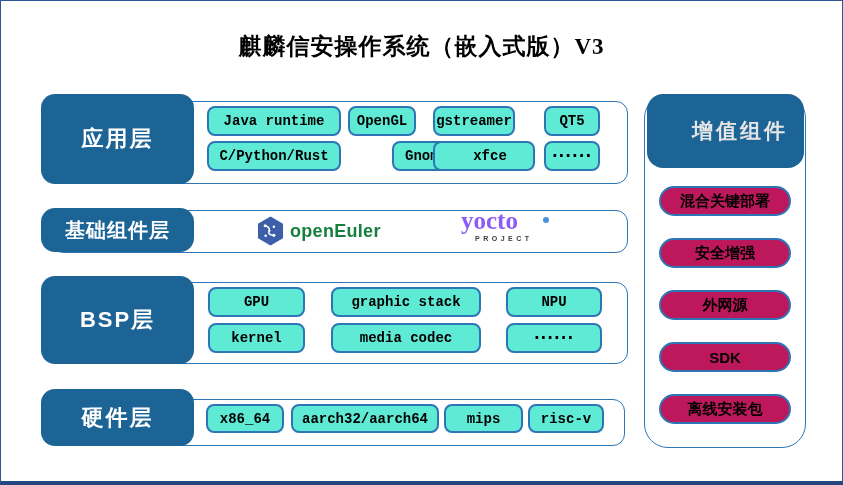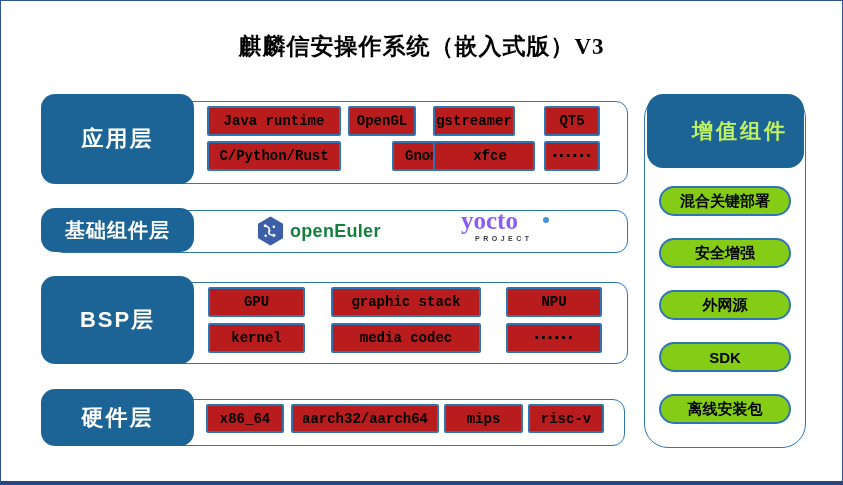--- a/index.html
+++ b/index.html
@@ -15,38 +15,38 @@
   }
   .layer-box{
     position:absolute;background:#fff;border:1.5px solid #2E75B6;border-radius:12px;
   }
   .layer-label{
     position:absolute;background:#1D6496;border-radius:14px;color:#fff;
     display:flex;align-items:center;justify-content:center;
     font-weight:bold;font-size:22px;letter-spacing:2px;
   }
   .chip{
-    position:absolute;height:30px;background:#b91c1c;border:2px solid #2E75B6;border-radius:2px;
+    position:absolute;height:30px;background:#5eead4;border:2px solid #2E75B6;border-radius:8px;
     display:flex;align-items:center;justify-content:center;
     font-family:"Liberation Mono","DejaVu Sans Mono",monospace;font-weight:bold;font-size:14px;color:#000;
     box-sizing:border-box;white-space:nowrap;
   }
   .chip.dots{font-family:"DejaVu Sans",sans-serif;letter-spacing:1px;font-size:15px;}
   .side-panel{
     position:absolute;left:643px;top:93px;width:162px;height:354px;box-sizing:border-box;
     border:1.5px solid #2E75B6;border-radius:24px;background:#fff;
   }
   .side-header{
     position:absolute;left:646px;top:93px;width:157px;height:74px;box-sizing:border-box;
-    background:#1D6496;border-radius:16px;color:#bef264;display:flex;align-items:center;justify-content:center;
+    background:#1D6496;border-radius:16px;color:#e5e5e5;display:flex;align-items:center;justify-content:center;
     font-weight:bold;font-size:21px;letter-spacing:3px;padding-left:29px;
   }
   .side-item{
     position:absolute;left:658px;width:132px;height:30px;box-sizing:border-box;
-    background:#84cc16;border:2px solid #2E75B6;border-radius:15px;
+    background:#be185d;border:2px solid #2E75B6;border-radius:15px;
     display:flex;align-items:center;justify-content:center;
     font-weight:bold;font-size:15px;color:#000;white-space:nowrap;
   }
   .oe-logo{
     position:absolute;left:256px;top:214px;height:32px;display:flex;align-items:center;gap:6px;
   }
   .oe-text{font-weight:bold;font-size:18px;color:#15803d;letter-spacing:0.3px;}
   .yocto-logo{position:absolute;left:460px;top:210px;width:110px;height:36px;}
   .yocto-word{
     position:absolute;left:0;top:-4px;font-weight:bold;font-size:25px;color:#8b5cf6;

